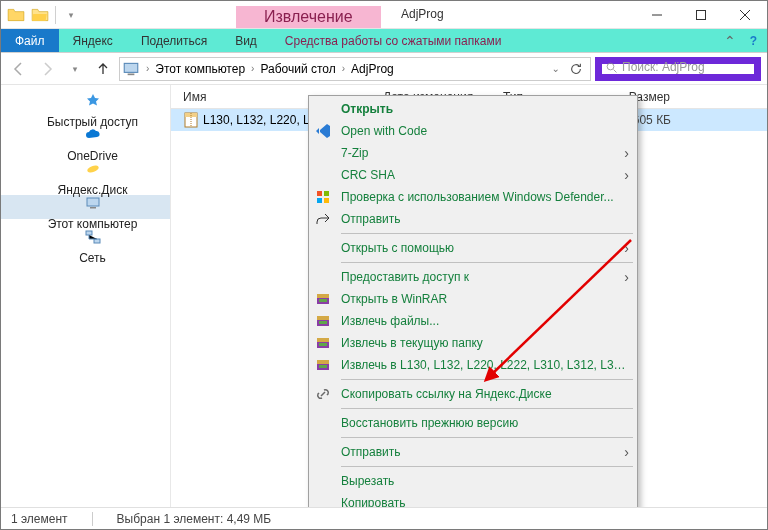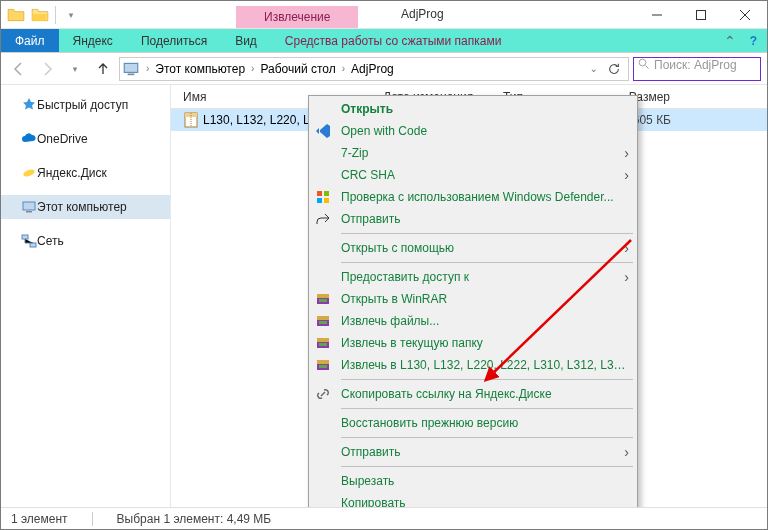--- a/index.html
+++ b/index.html
@@ -4,45 +4,45 @@
 <style>
 * { margin: 0; padding: 0; box-sizing: border-box; font-family: 'Segoe UI', Tahoma, sans-serif; font-size: 12px; }
 body { background: #fff; width: 768px; height: 530px; border: 1px solid #7a7a7a; position: relative; overflow: hidden; }
 
 .titlebar { height: 28px; display: flex; align-items: center; background: #fff; border-bottom: 1px solid #e5e5e5; }
 .titlebar .qat { display: flex; align-items: center; padding: 0 4px; gap: 2px; }
 .titlebar .qat-icon { width: 22px; height: 22px; display: flex; align-items: center; justify-content: center; color: #555; }
 .titlebar .folder-small { width: 18px; height: 18px; }
 .titlebar .divider { width: 1px; height: 18px; background: #d0d0d0; margin: 0 2px; }
 .titlebar .tab-area { flex: 1; display: flex; align-items: flex-end; height: 100%; }
-.titlebar .contextual-tab { margin-left: 150px; background: #f7b6d2; color: #8a2050; padding: 4px 28px; font-size: 12px; height: 22px; display: flex; align-items: center; }
+.titlebar .contextual-tab { margin-left: 150px; background: #f7b6d2; color: #8a2050; padding: 4px 28px; font-size: 16px; height: 22px; display: flex; align-items: center; }
 .titlebar .window-title { position: absolute; left: 400px; top: 6px; color: #333; font-size: 12px; }
 .titlebar .win-controls { display: flex; height: 100%; }
 .titlebar .win-btn { width: 44px; height: 100%; display: flex; align-items: center; justify-content: center; color: #333; }
 
 .ribbon-tabs { height: 24px; display: flex; align-items: stretch; background: #5eead4; border-bottom: 1px solid #d0d0d0; }
 .ribbon-tab { padding: 0 14px; display: flex; align-items: center; color: #333; cursor: pointer; }
 .ribbon-tab.file { background: #1979ca; color: #fff; }
 .ribbon-tabs .contextual-below { margin-left: 0; color: #8a2050; }
 .ribbon-collapse { margin-left: auto; padding: 0 10px; display: flex; align-items: center; gap: 14px; color: #666; }
 
 .nav-row { height: 32px; display: flex; align-items: center; padding: 2px 6px; gap: 4px; border-bottom: 1px solid #e5e5e5; background: #fff; }
 .nav-btn { width: 24px; height: 24px; display: flex; align-items: center; justify-content: center; color: #aaa; }
 .nav-btn.enabled { color: #333; }
 .addr-bar { flex: 1; height: 24px; border: 1px solid #ccc; display: flex; align-items: center; padding: 0 2px; background: #fff; }
 .addr-seg { display: flex; align-items: center; padding: 0 2px; height: 100%; }
 .addr-chev { padding: 0 4px; color: #777; font-size: 10px; }
 .addr-folder-icon { width: 18px; height: 18px; margin-right: 2px; }
 .addr-refresh { width: 24px; display: flex; justify-content: center; color: #555; }
-.search-box { width: 128px; height: 24px; border: 1px solid #6d28d9; display: flex; align-items: flex-start; padding: 0 4px; color: #999; }
+.search-box { width: 166px; height: 24px; border: 7px solid #6d28d9; display: flex; align-items: flex-end; padding: 0 4px; color: #999; }
 .search-box svg { margin-right: 4px; }
 
 .content { display: flex; height: calc(100% - 28px - 24px - 32px - 22px); }
 .sidebar { width: 170px; border-right: 1px solid #e8e8e8; padding: 8px 0; overflow: hidden; }
-.tree-item { display: flex; align-items: center; height: 24px; padding: 0 6px 0 20px; cursor: pointer; color: #222; }
+.tree-item { display: flex; align-items: center; height: 24px; padding: 0 6px 0 20px; gap: 6px; cursor: pointer; color: #222; flex-direction: column; }
 .tree-item.selected { background: #d8e6f2; }
 .tree-item svg, .tree-item .ticon { width: 16px; height: 16px; flex-shrink: 0; }
 .tree-spacer { height: 10px; }
 
 .main { flex: 1; position: relative; overflow: hidden; }
 .col-headers { display: flex; height: 24px; border-bottom: 1px solid #e5e5e5; align-items: center; color: #333; }
 .col { padding: 0 6px; height: 100%; display: flex; align-items: center; border-right: 1px solid transparent; }
 .col.name { width: 200px; }
 .col.date { width: 120px; }
 .col.type { width: 100px; }

